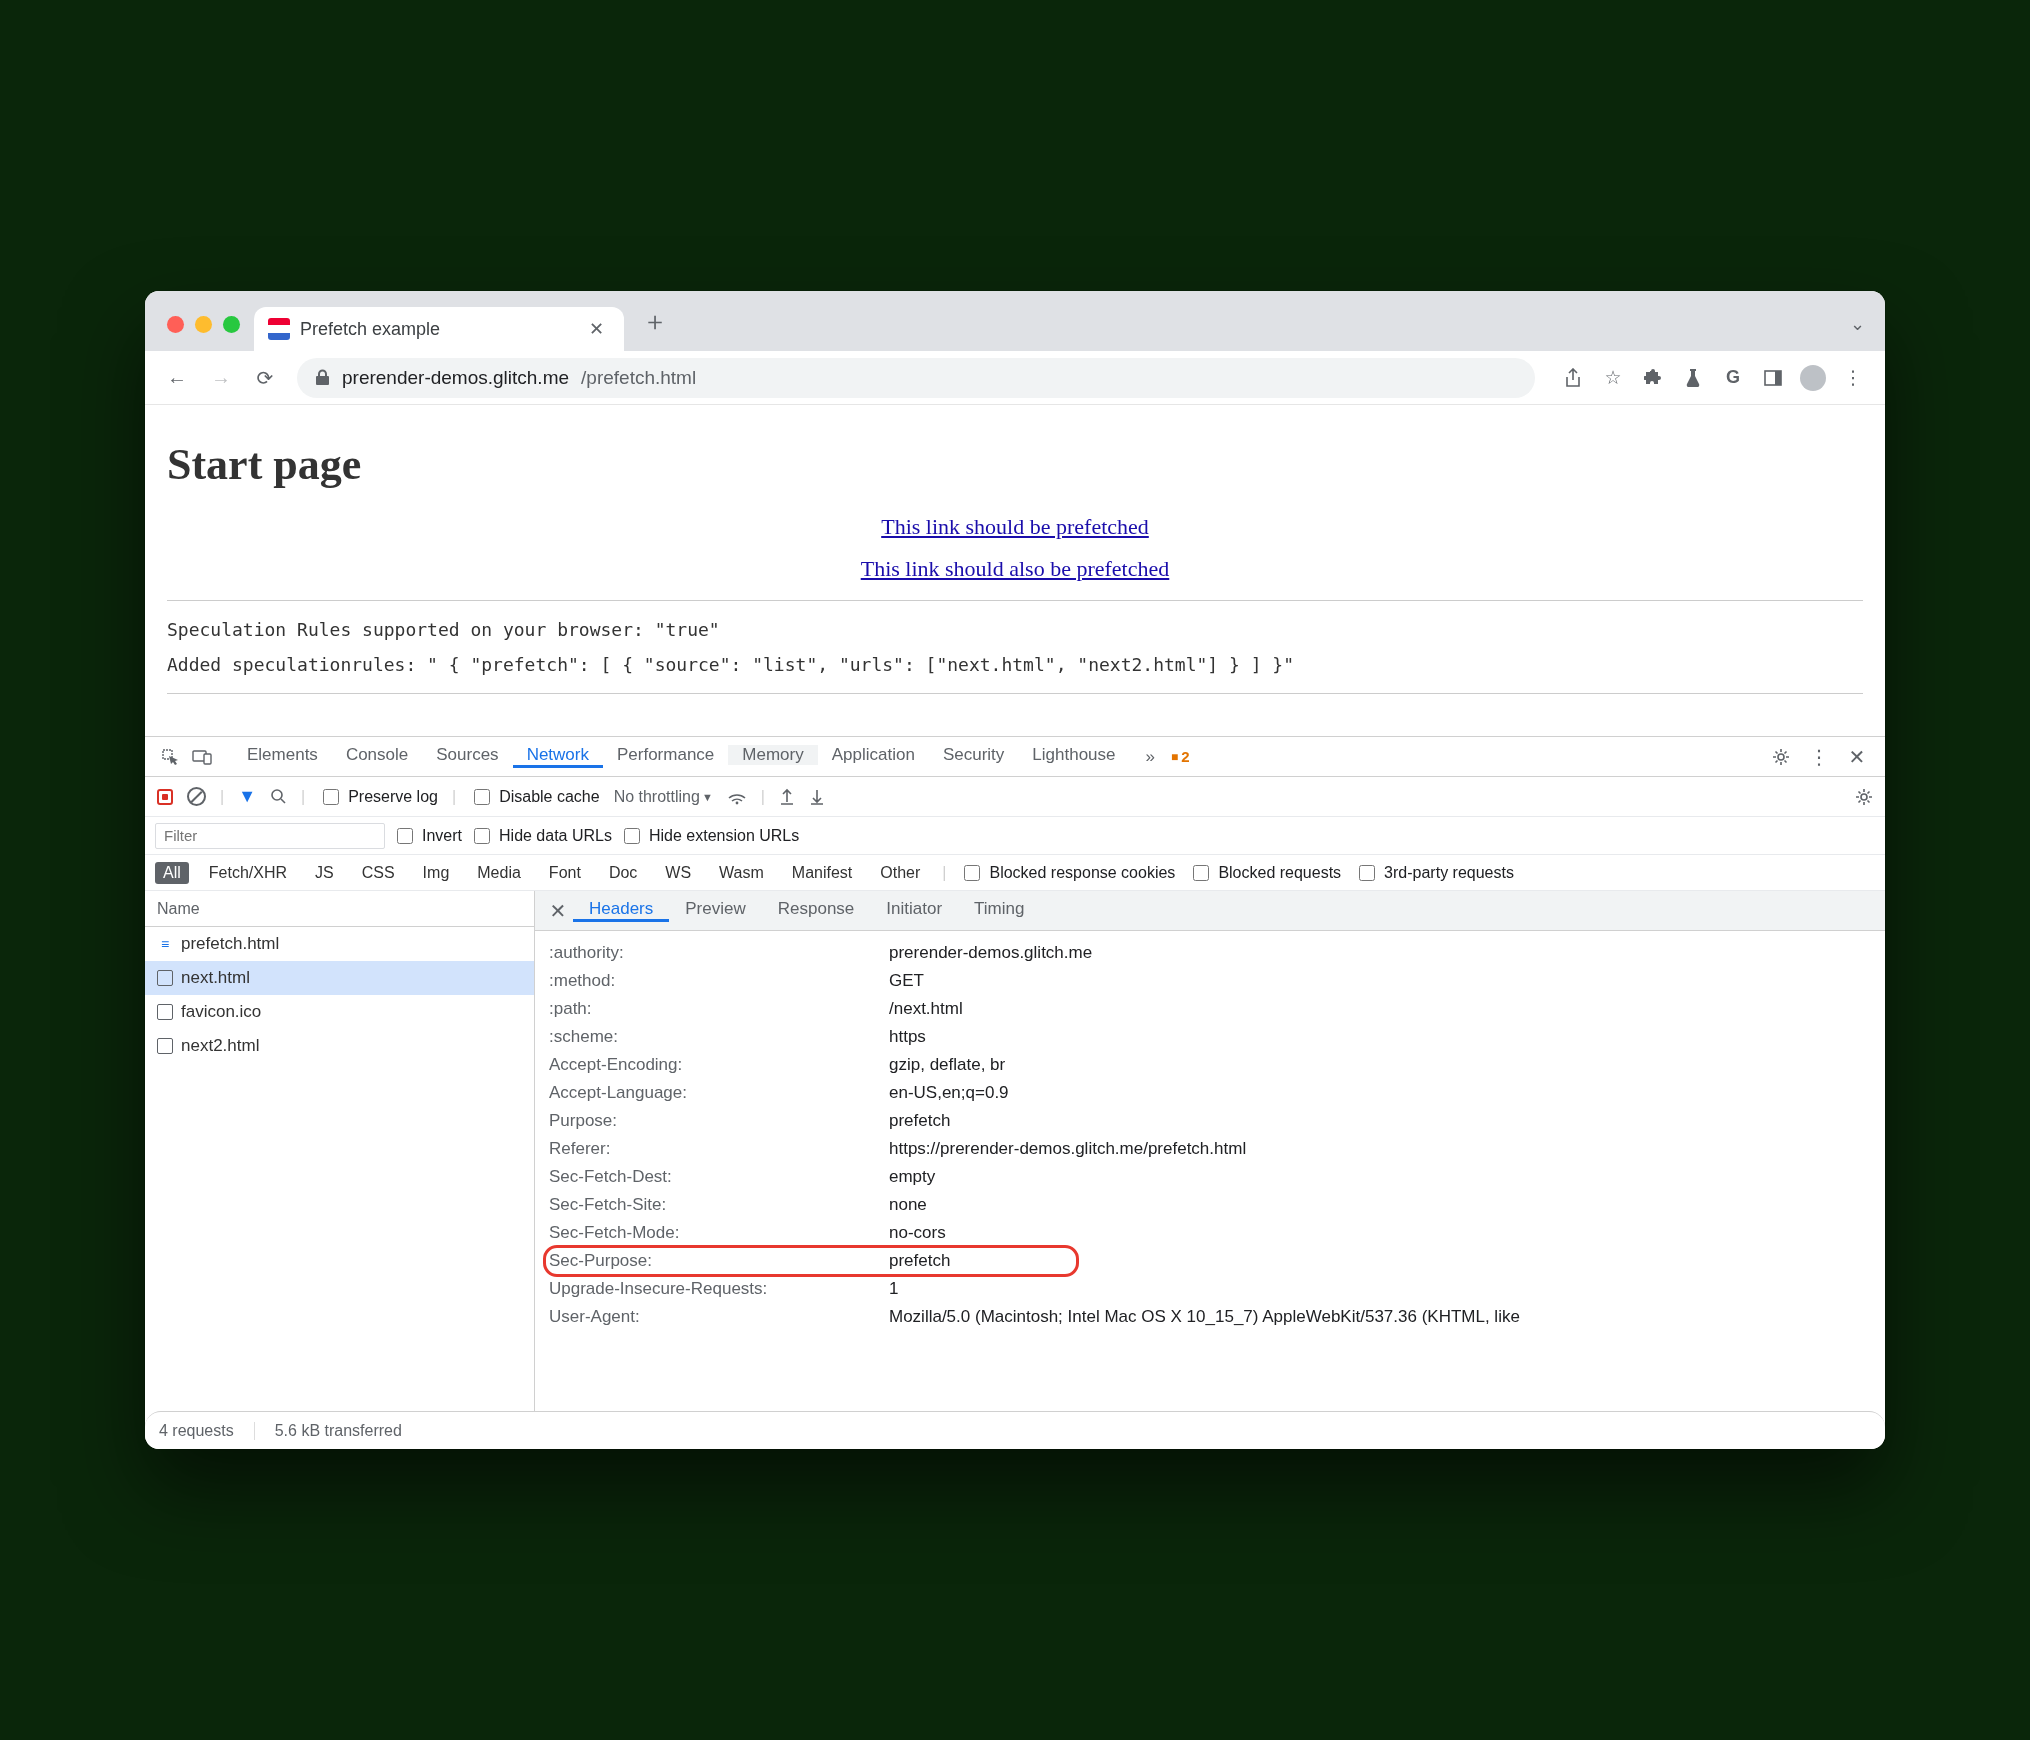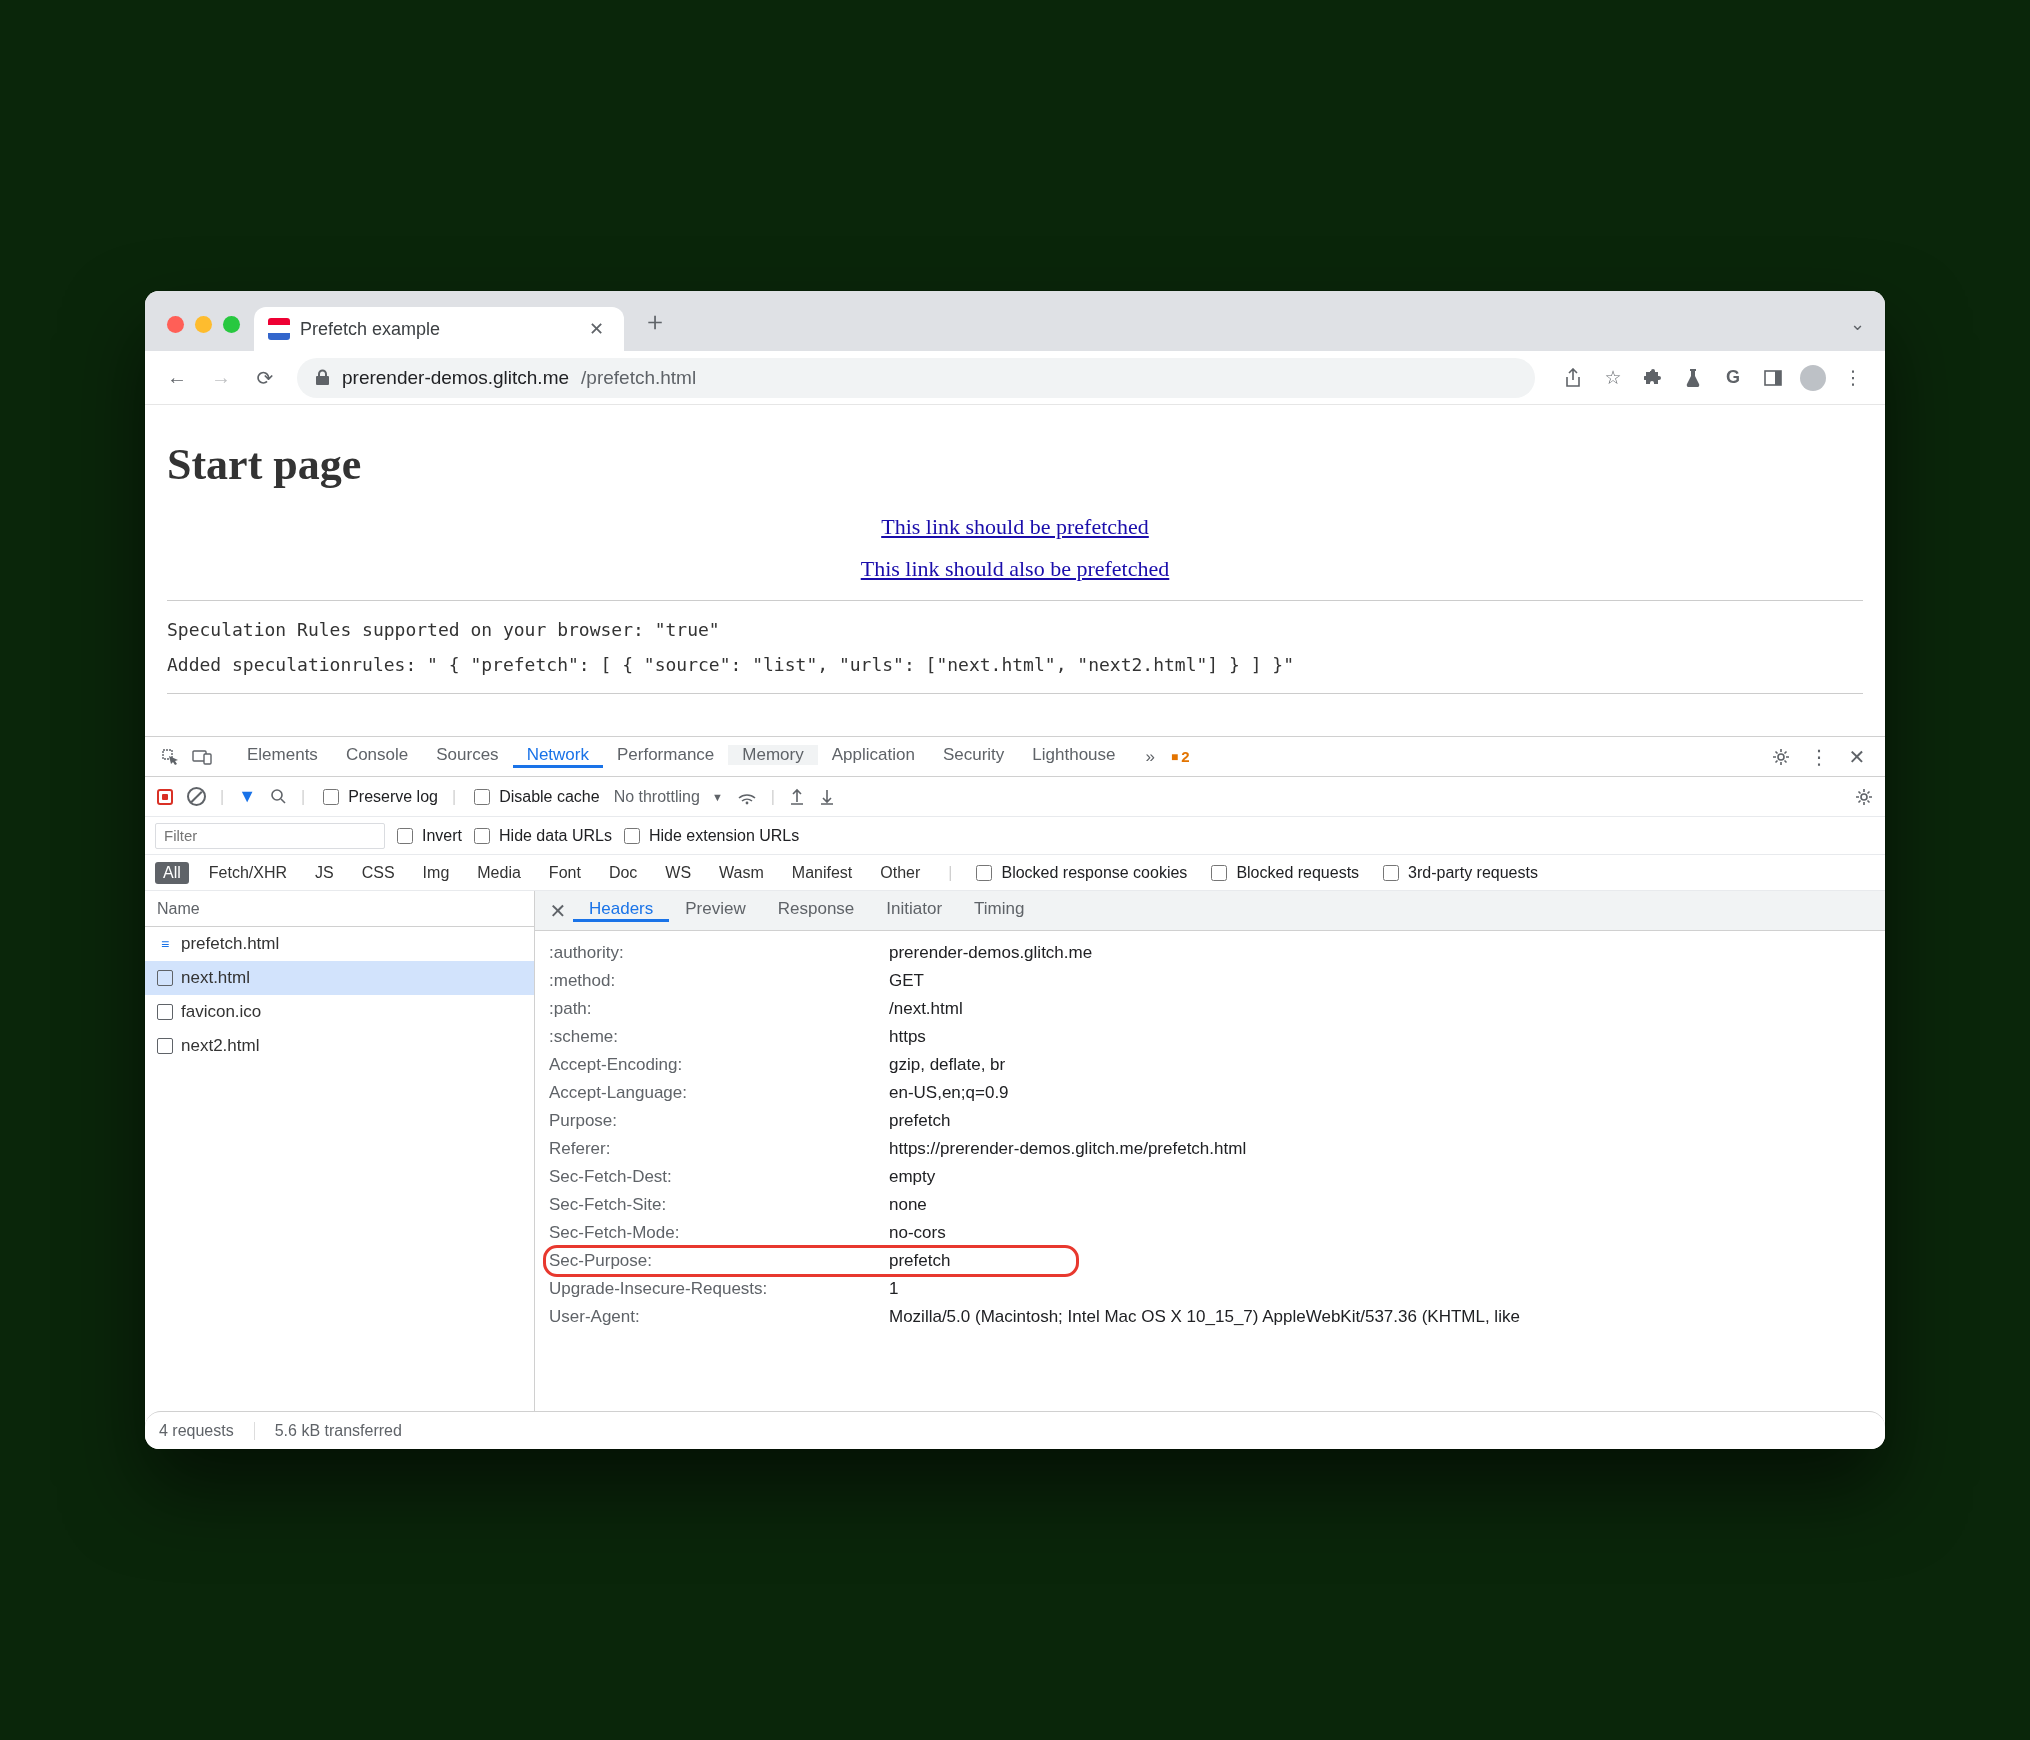--- a/index.html
+++ b/index.html
@@ -96,24 +96,24 @@
   .dt-count { color:#e37400; font-weight:600; font-size:15px; display:flex; align-items:center; gap:3px;}
   .dt-count::before{content:"■"; color:#e37400; font-size:12px;}
   .dt-subbar { display:flex; align-items:center; height:40px; border-bottom:1px solid #e8eaed; padding:0 12px; gap:14px; font-size:16px; color:#5f6368;}
   .rec { width:16px;height:16px;border:2px solid #d93025;background:#fff;border-radius:3px;position:relative;}
   .rec::after{content:"";position:absolute;inset:3px;background:#d93025;border-radius:1px;}
   .noentry{ width:19px;height:19px;border:2px solid #5f6368;border-radius:50%;position:relative;}
   .noentry::after{content:"";position:absolute;width:100%;height:2px;background:#5f6368;top:50%;left:0;transform:translateY(-50%) rotate(-45deg);}
   .funnel { color:#1a73e8; font-size:18px;}
   .cb { display:flex; align-items:center; gap:6px; font-size:16px; color:#202124;}
   .cb input{width:16px;height:16px;}
-  .throttling-dd{display:flex;align-items:center;gap:12px;}
+  .throttling-dd{display:flex;align-items:center;gap:2px;}
   .dt-filterbar { display:flex; align-items:center; height:38px; border-bottom:1px solid #e8eaed; padding:0 10px; gap:8px; font-size:16px;}
   .filter-input { width:230px; height:26px; border:1px solid #dadce0; background:#fff; padding:0 8px; font-size:15px; border-radius:2px;}
-  .dt-typebar { display:flex; align-items:center; height:36px; border-bottom:1px solid #e8eaed; padding:0 10px; gap:20px; font-size:16px;}
+  .dt-typebar { display:flex; align-items:center; height:36px; border-bottom:1px solid #e8eaed; padding:0 10px; gap:14px; font-size:16px;}
   .pill { padding:2px 8px; border-radius:3px;}
   .pill.active{ background:#5f6368; color:#fff;}
   .dt-body { display:flex; min-height:520px; position:relative;}
   .reqlist { width:390px; border-right:1px solid #d0d0d0;}
   .reqlist-head { height:36px; border-bottom:1px solid #d0d0d0; display:flex;align-items:center;padding:0 12px;color:#5f6368;font-size:16px;}
   .req { height:34px;display:flex;align-items:center;gap:8px;padding:0 12px;font-size:17px;}
   .req.sel { background:#d2e3fc;}
   .req .ficon{width:16px;height:16px;display:inline-flex;align-items:center;justify-content:center;font-size:14px;}
   .doc-icon{color:#1a73e8;}
   .outline-icon{border:1.5px solid #5f6368;border-radius:2px;}

